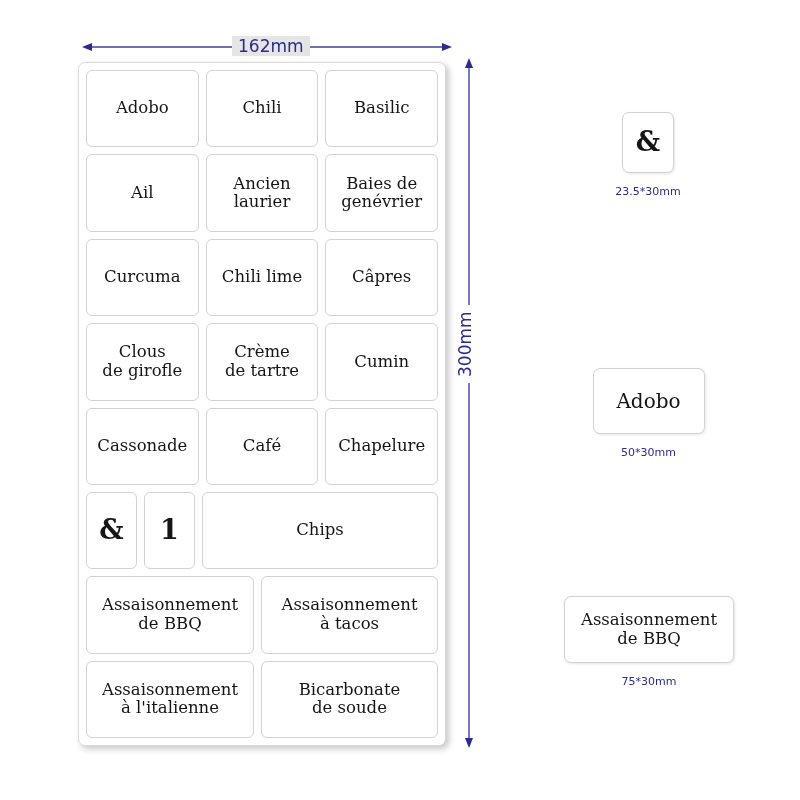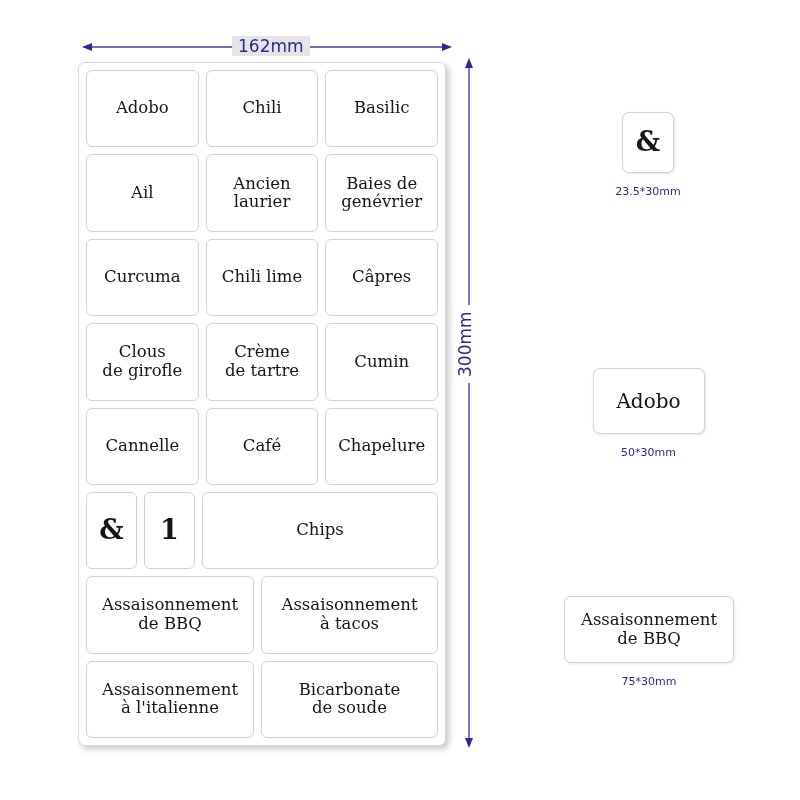--- a/index.html
+++ b/index.html
@@ -229,21 +229,21 @@
       <div class="label-chip w1">
           <span class="txt">Crème<br>de tartre</span>
         </div>
       <div class="label-chip w1">
           <span class="txt">Cumin</span>
         </div>
     </div>
 
     <div class="sheet-row">
       <div class="label-chip w1">
-          <span class="txt">Cannelle</span>
+          <span class="txt">Cassonade</span>
         </div>
       <div class="label-chip w1">
           <span class="txt">Café</span>
         </div>
       <div class="label-chip w1">
           <span class="txt">Chapelure</span>
         </div>
     </div>
 
     <div class="sheet-row">

